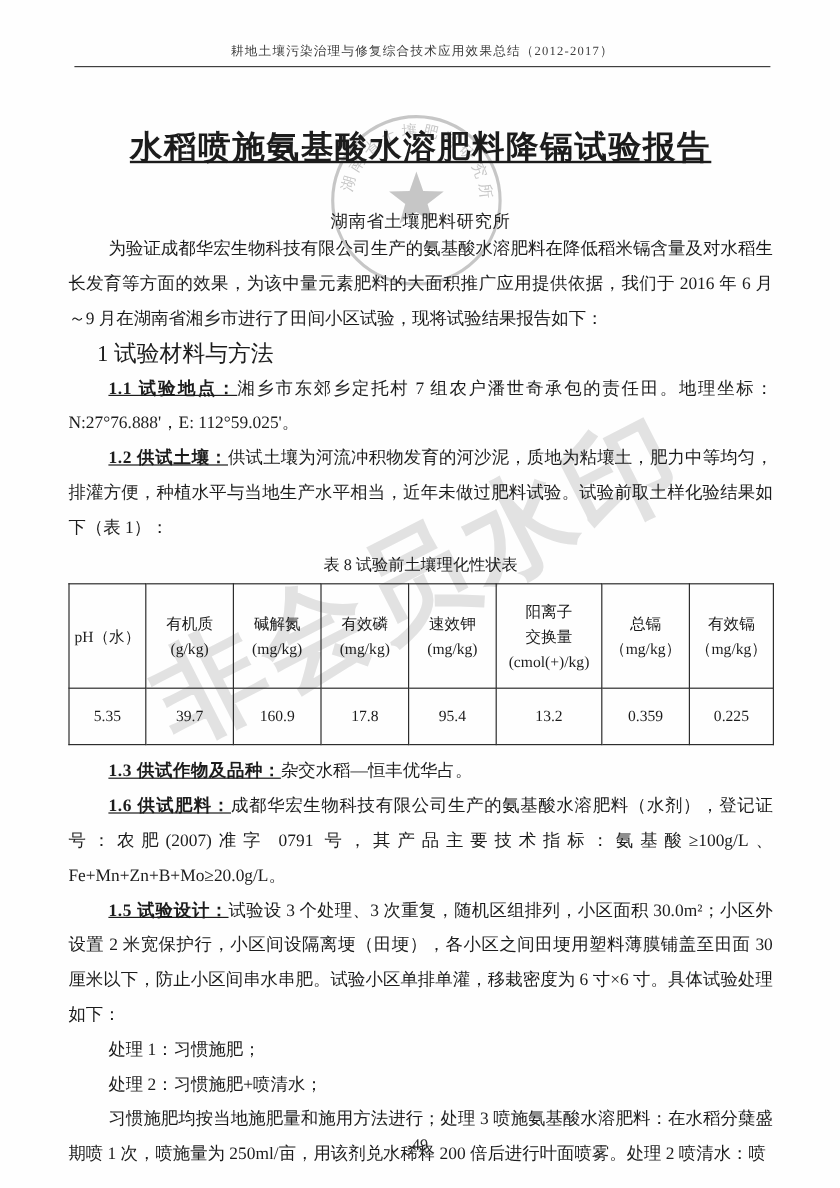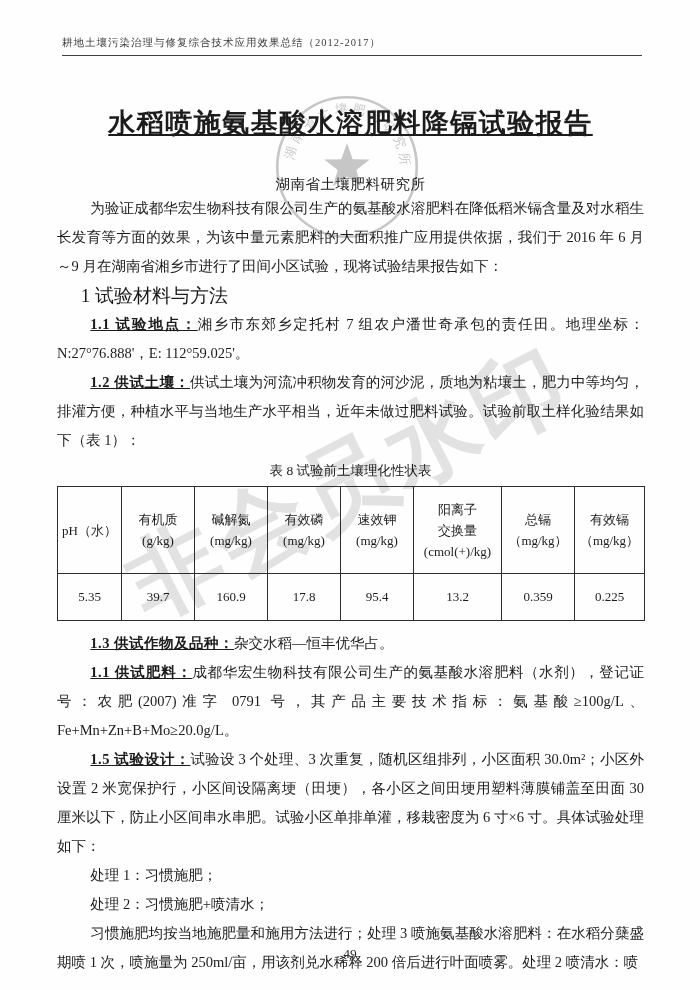--- a/index.html
+++ b/index.html
@@ -16,21 +16,21 @@
     transform:rotate(-27deg);transform-origin:50% 50%;
     white-space:nowrap;z-index:0;pointer-events:none;
   }
   .seal{
     position:absolute;left:272px;top:92px;width:150px;height:150px;
     z-index:0;pointer-events:none;opacity:0.55;
   }
   
   .header{
     position:absolute;left:62px;right:58px;top:36px;z-index:1;
-    font-size:10.5px;letter-spacing:1px;color:#3c3c3c;
+    text-align:center;font-size:10.5px;letter-spacing:1px;color:#3c3c3c;
     padding-bottom:5px;border-bottom:1.5px solid #3f3f3f;
   }
   
   .content{position:absolute;left:57px;top:94px;width:587px;z-index:1;}
   .title{
     margin:10px 0 0 0;text-align:center;font-size:27px;font-weight:bold;
     letter-spacing:1.5px;line-height:38px;text-decoration:underline;
   }
   .institute{margin-top:33px;text-align:center;font-size:14.5px;letter-spacing:0.5px;}
   .body-start{margin-top:31px;}
@@ -156,21 +156,21 @@
         <td>95.4</td>
         <td>13.2</td>
         <td>0.359</td>
         <td>0.225</td>
       </tr>
     </tbody>
       </table>
 
     <p class="para"><b>1.3 供试作物及品种：</b><span>杂交水稻—恒丰优华占。</span></p>
 
-    <p class="para"><b>1.1 供试肥料：</b><span>成都华宏生物科技有限公司生产的氨基酸水溶肥料（水剂），登记证号：农肥(2007)准字 0791 号，其产品主要技术指标：氨基酸≥100g/L、Fe+Mn+Zn+B+Mo≥20.0g/L。</span></p>
+    <p class="para"><b>1.6 供试肥料：</b><span>成都华宏生物科技有限公司生产的氨基酸水溶肥料（水剂），登记证号：农肥(2007)准字 0791 号，其产品主要技术指标：氨基酸≥100g/L、Fe+Mn+Zn+B+Mo≥20.0g/L。</span></p>
 
     <p class="para"><b>1.5 试验设计：</b><span>试验设 3 个处理、3 次重复，随机区组排列，小区面积 30.0m²；小区外设置 2 米宽保护行，小区间设隔离埂（田埂），各小区之间田埂用塑料薄膜铺盖至田面 30 厘米以下，防止小区间串水串肥。试验小区单排单灌，移栽密度为 6 寸×6 寸。具体试验处理如下：</span></p>
 
     <div class="treat">处理 1：习惯施肥；</div>
     <div class="treat">处理 2：习惯施肥+喷清水；</div>
 
     <p class="para">习惯施肥均按当地施肥量和施用方法进行；处理 3 喷施氨基酸水溶肥料：在水稻分蘖盛期喷 1 次，喷施量为 250ml/亩，用该剂兑水稀释 200 倍后进行叶面喷雾。处理 2 喷清水：喷</p>
 
   </div>
 

